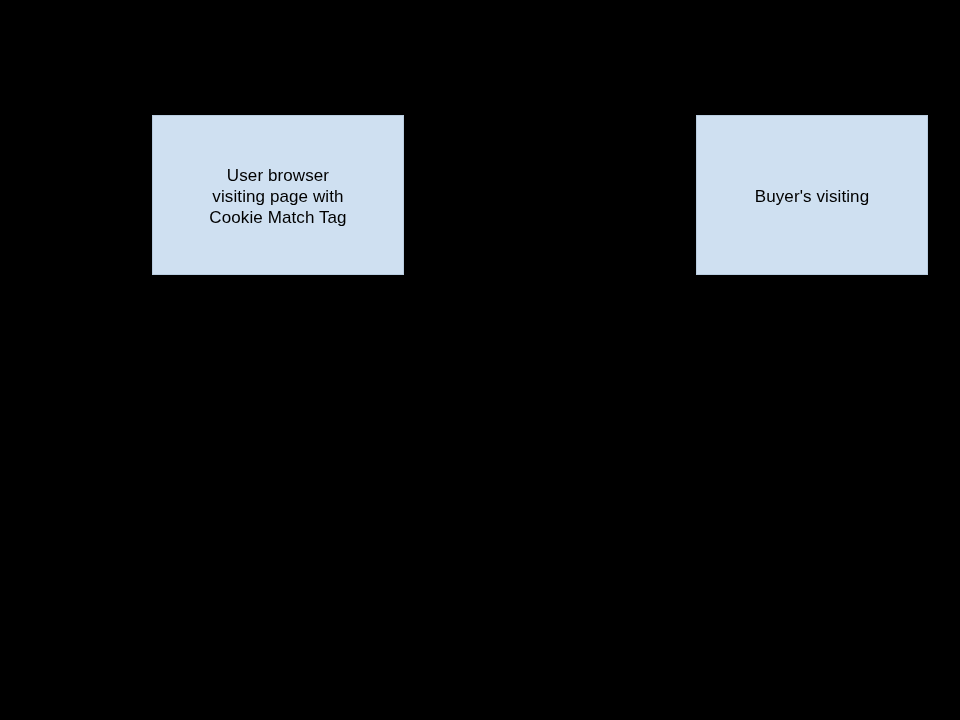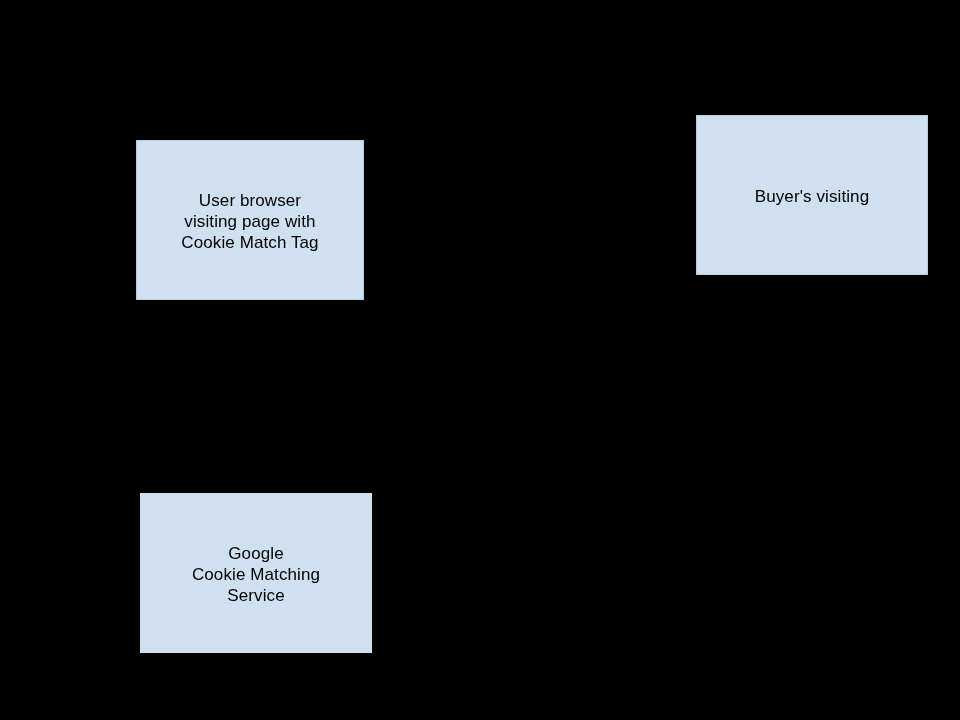--- a/index.html
+++ b/index.html
@@ -41,25 +41,24 @@
     letter-spacing: 0.1px;
     white-space: pre-line;
     padding: 0 6px;
     
     position: relative;
     top: 1px;
   }
 
   
   #node-user-browser {
-    left: 136px;
+    left: 152px;
     top: 115px;
-    width: 228px;
+    width: 252px;
     height: 160px;
-    margin-top: 25px;
   }
 
   #node-buyers-service {
     left: 696px;
     top: 115px;
     width: 232px;
     height: 160px;
   }
 
   #node-google-cookie-matching-service {
@@ -78,19 +77,14 @@
   <div class="node" id="node-user-browser">
     <span class="node-label">User browser
 visiting page with
 Cookie Match Tag</span>
   </div>
 
   <div class="node" id="node-buyers-service">
     <span class="node-label">Buyer's visiting</span>
   </div>
 
-  <div class="node" id="node-google-cookie-matching-service">
-    <span class="node-label">Google
-Cookie Matching
-Service</span>
-  </div>
 
 </div>
 
 </body></html>

